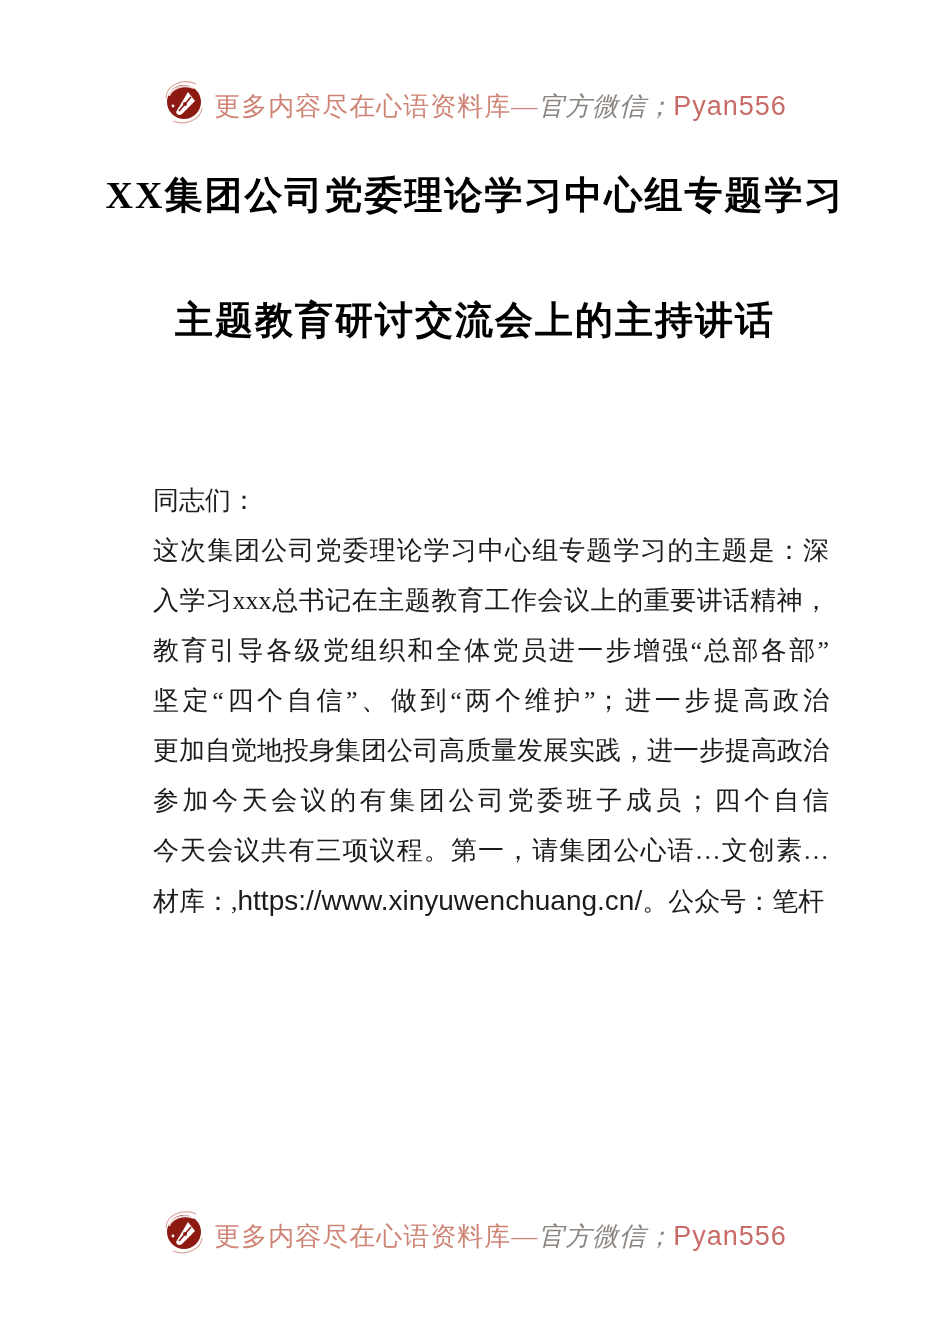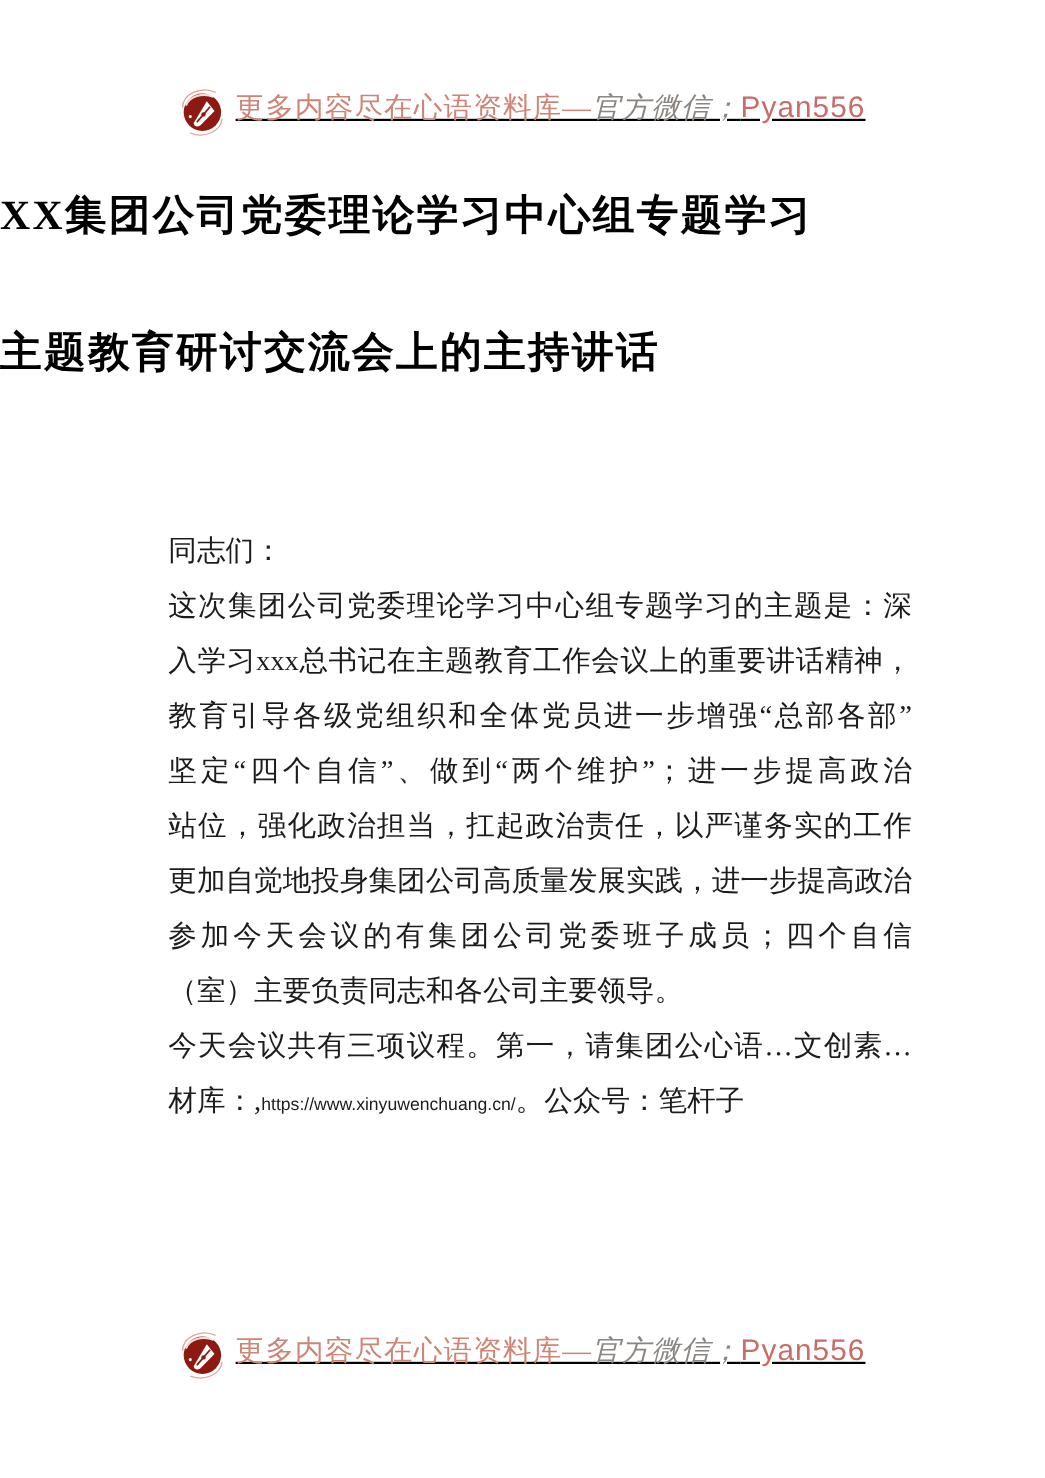--- a/index.html
+++ b/index.html
@@ -7,35 +7,34 @@
   .page {
     position:relative;
     width:950px; height:1344px;
     background:#ffffff;
     overflow:hidden;
     font-family:"Liberation Serif", serif;
   }
   
   .banner {
     position:absolute; left:0; width:100%;
-    display:flex; align-items:flex-start; justify-content:center;
+    display:flex; align-items:flex-end; justify-content:center;
     gap:9px;
-    text-decoration:underline;
   }
   .banner-top { top:80px; }
   .banner-bottom { top:1210px; }
   .logo { width:42px; height:44px; flex:0 0 auto; }
   .banner-text { white-space:nowrap; font-size:26px; letter-spacing:1px; }
   .brand-text  { color:#cf8576; font-family:"Liberation Serif", serif; }
   .wechat-label{ color:#8b8682; font-style:italic; font-family:"Liberation Serif", serif; }
   .wechat-id   { color:#c96b67; font-family:"Liberation Sans", sans-serif; font-size:27px; }
   
   .title {
     position:absolute; left:0; width:100%;
-    text-align:left;
+    text-align:center;
     font-size:38px; font-weight:bold; color:#000000;
     letter-spacing:2px;
     font-family:"Liberation Serif", serif;
     white-space:nowrap;
   }
   .title-line1 { top:170px; }
   .title-line2 { top:295px; }
   
   .doc-body {
     position:absolute; left:153px; top:476px; width:676px;
@@ -46,21 +45,21 @@
     height:50px; line-height:50px;
     overflow:hidden;
     text-align:left;
   }
   .bodyline.stretch {
     text-align:justify;
     text-align-last:justify;
   }
   .url {
     font-family:"Liberation Sans", sans-serif;
-    font-size:16px; color:#1c1c1c;
+    font-size:28px; color:#1c1c1c;
   }
 </style>
 </head>
 <body>
 
 <div class="page">
 
   <div class="banner banner-top">
     <svg class="logo" viewBox="0 0 42 44">
       <circle cx="21" cy="22" r="17" fill="#8c1a13"></circle>
@@ -77,24 +76,22 @@
 
   <div class="title title-line1">XX集团公司党委理论学习中心组专题学习</div>
   <div class="title title-line2">主题教育研讨交流会上的主持讲话</div>
 
   <div class="doc-body">
     <div class="bodyline">同志们：</div>
     <div class="bodyline stretch">这次集团公司党委理论学习中心组专题学习的主题是：深</div>
     <div class="bodyline stretch">入学习xxx总书记在主题教育工作会议上的重要讲话精神，</div>
     <div class="bodyline stretch">教育引导各级党组织和全体党员进一步增强“总部各部”</div>
     <div class="bodyline stretch">坚定“四个自信”、做到“两个维护”；进一步提高政治</div>
-    <div class="bodyline stretch">站位，强化政治担当，扛起政治责任，以严谨务实的工作</div>
     <div class="bodyline stretch">更加自觉地投身集团公司高质量发展实践，进一步提高政治</div>
     <div class="bodyline stretch">参加今天会议的有集团公司党委班子成员；四个自信</div>
-    <div class="bodyline">（室）主要负责同志和各公司主要领导。</div>
     <div class="bodyline stretch">今天会议共有三项议程。第一，请集团公心语…文创素…</div>
     <div class="bodyline"><span>材库：,</span><span class="url">https://www.xinyuwenchuang.cn/</span><span>。公众号：笔杆子</span></div>
   </div>
 
   <div class="banner banner-bottom">
     <svg class="logo" viewBox="0 0 42 44">
       <circle cx="21" cy="22" r="17" fill="#8c1a13"></circle>
       <path d="M3 18 A20 16 0 0 1 33 4" fill="none" stroke="#d9a89e" stroke-width="1.2"></path>
       <path d="M39 28 A20 16 0 0 1 10 41" fill="none" stroke="#d9a89e" stroke-width="1.2"></path>
       <path d="M6 16 A17 13 0 0 1 31 8" fill="none" stroke="#ffffff" stroke-width="2" opacity="0.85"></path>

